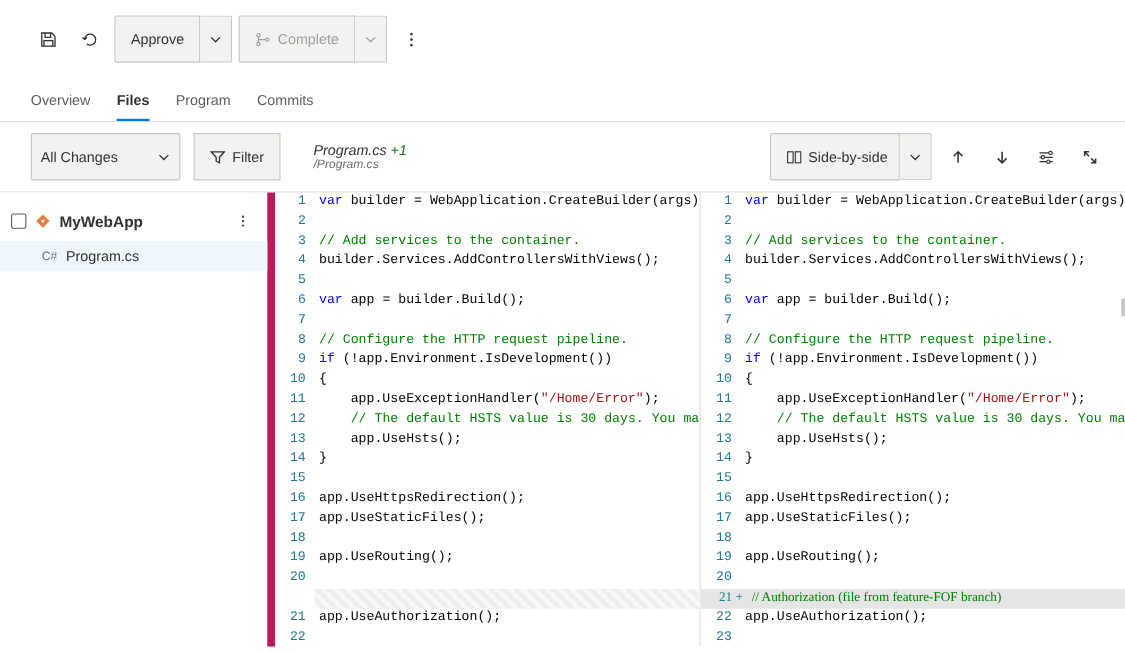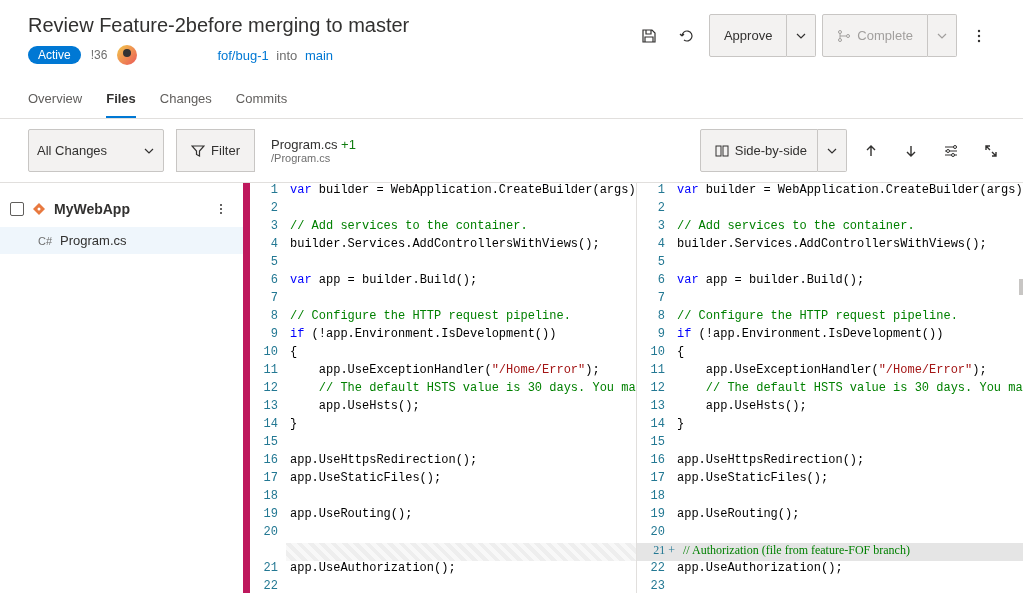--- a/index.html
+++ b/index.html
@@ -21,21 +21,21 @@
 .btn { height: 43px; padding: 0 14px; background: #f3f2f1; border: 1px solid #c8c6c4; color: #323130; display: flex; align-items: center; gap: 6px; cursor: pointer; font-size: 13px; }
 .btn.disabled { color: #a19f9d; cursor: default; }
 .btn-group .btn:first-child { border-top-left-radius: 2px; border-bottom-left-radius: 2px; }
 .btn-group .btn:last-child { border-top-right-radius: 2px; border-bottom-right-radius: 2px; border-left: none; padding: 0 8px; gap: 36px; }
 .btn-group .btn.single { border-left: 1px solid #c8c6c4; }
 .tabs { display: flex; gap: 24px; margin-top: 16px; }
 .tab { padding: 10px 0; cursor: pointer; color: #605e5c; border-bottom: 2px solid transparent; font-size: 13px; }
 .tab.active { color: #323130; font-weight: 600; border-bottom-color: #0078d4; }
 .toolbar { display: flex; justify-content: space-between; align-items: center; padding: 10px 16px 10px 28px; border-bottom: 1px solid #e1dfdd; }
 .toolbar-left { display: flex; align-items: center; gap: 12px; }
-.file-info { margin-left: 4px; }
+.file-info { margin-left: 18px; font-style: italic; }
 .file-name { font-size: 13px; color: #323130; }
 .file-name .diff-count { color: #107c10; }
 .file-path { font-size: 11px; color: #6e6e6e; }
 .toolbar-right { display: flex; align-items: center; gap: 8px; }
 .content { display: flex; height: calc(100vh - 180px); }
 .sidebar { width: 250px; border-right: 7px solid #be185d; background: #fff; padding-top: 8px; }
 .tree-root { display: flex; align-items: center; padding: 6px 10px; gap: 8px; }
 .checkbox { width: 14px; height: 14px; border: 1px solid #605e5c; border-radius: 2px; }
 .repo-icon { width: 14px; height: 14px; }
 .tree-root-label { font-weight: 600; font-size: 14px; flex: 1; }
@@ -55,33 +55,20 @@
 .tok-cmt { color: #008000; }
 .tok-plain { color: #000; }
 .scroll-marker { position: absolute; right: 0; top: 96px; width: 4px; height: 16px; background: #c8c6c4; }
 svg { display: block; }
 </style>
 </head>
 <body>
 
 <div class="header">
   <div class="header-top">
-    <div class="title-block">
-      <h1 class="pr-title">Review Feature-2before merging to master</h1>
-      <div class="pr-meta">
-        <span class="badge-active">Active</span>
-        <span class="pr-id">!36</span>
-        <span class="avatar"></span>
-        <span class="branch-info">
-          <a>fof/bug-1</a>
-          <span class="into">into</span>
-          <a>main</a>
-        </span>
-      </div>
-    </div>
     <div class="header-actions">
       <button class="icon-btn">
         <svg width="16" height="16" viewBox="0 0 16 16">
             <path fill="none" stroke="currentColor" stroke-width="1.2" d="M2 2h9l3 3v9H2V2z M5 2v4h5V2 M4 14v-5h8v5"></path>
           </svg>
       </button>
       <button class="icon-btn">
         <svg width="16" height="16" viewBox="0 0 16 16">
             <path fill="none" stroke="currentColor" stroke-width="1.2" d="M3 8a5 5 0 1 1 2 4 M3 8l-2-2 M3 8l2-2"></path>
           </svg>
@@ -117,21 +104,21 @@
             <circle cx="8" cy="3" r="1.2" fill="currentColor"></circle>
             <circle cx="8" cy="8" r="1.2" fill="currentColor"></circle>
             <circle cx="8" cy="13" r="1.2" fill="currentColor"></circle>
           </svg>
       </button>
     </div>
   </div>
   <div class="tabs" id="tabs">
       <div class="tab">Overview</div>
       <div class="tab active">Files</div>
-      <div class="tab">Changes</div>
+      <div class="tab">Program</div>
       <div class="tab">Commits</div>
     </div>
 </div>
 
 <div class="toolbar">
   <div class="toolbar-left">
     <div class="btn-group">
       <button class="btn single" style="padding-right:8px;">
         <span>All Changes</span>
         <svg width="12" height="12" viewBox="0 0 12 12">

